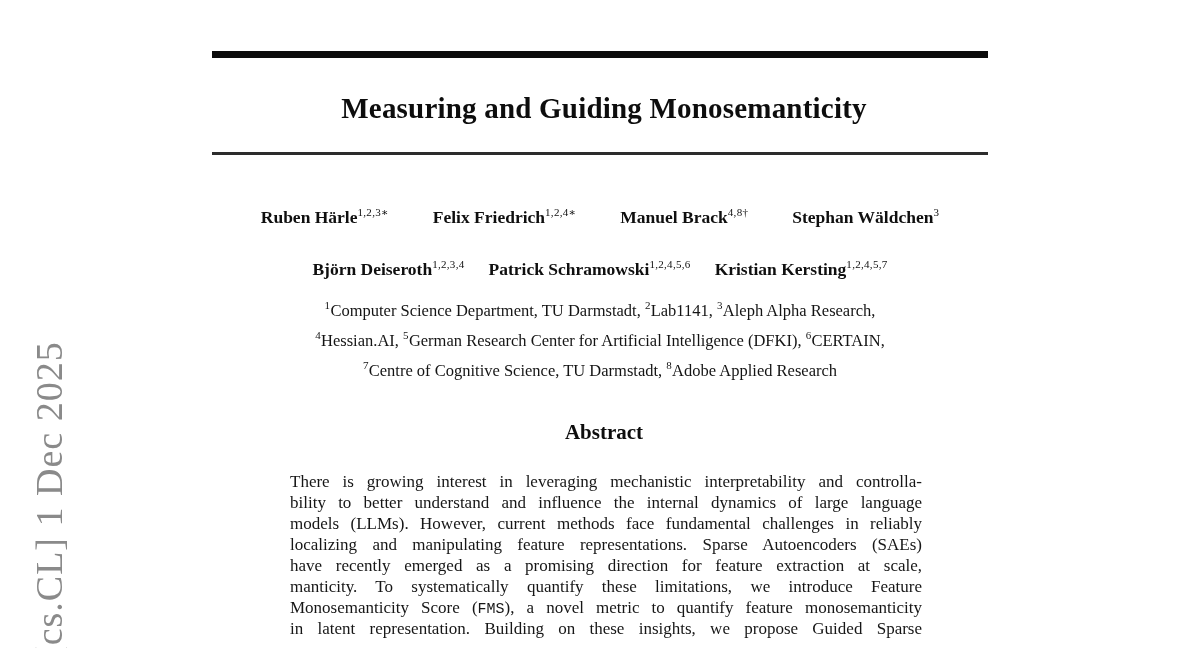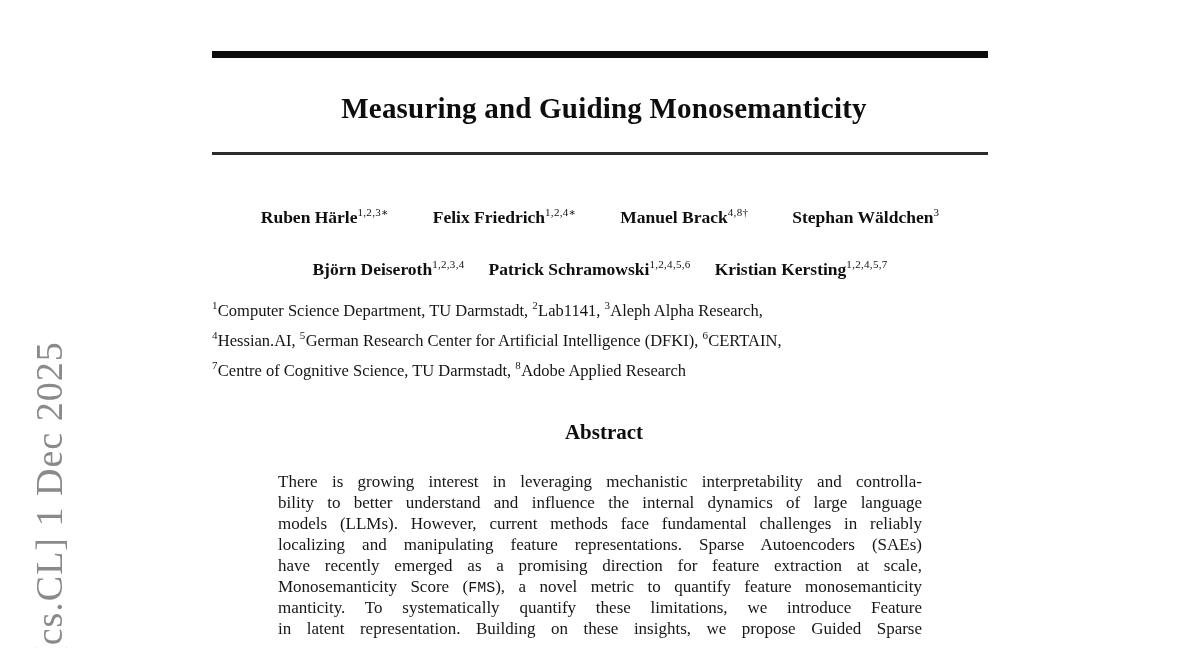--- a/index.html
+++ b/index.html
@@ -53,20 +53,21 @@
     font-size: 11px;
     font-weight: 400;
     vertical-align: 7px;
     letter-spacing: 0.3px;
     margin-top: 16px;
   }
   .affiliations {
     position: absolute;
     left: 212px; top: 293px;
     width: 776px;
+    text-align: center;
     font-size: 16.5px;
     line-height: 25px;
     color: #141414;
   }
   .abstract-heading {
     position: absolute;
     left: 216px; top: 420px;
     width: 776px;
     text-align: center;
     font-size: 21px;
@@ -79,20 +80,21 @@
     width: 644px;
     font-size: 17px;
     color: #161616;
   }
   .abs-line {
     height: 21px;
     line-height: 21px;
     text-align: justify;
     text-align-last: justify;
     white-space: normal;
+    margin-left: 12px;
   }
   .abs-line .mono {
     font-family: "Liberation Mono", "DejaVu Sans Mono", monospace;
     font-size: 0.88em;
   }
   .watermark {
     position: absolute;
     left: 27px;
     top: 659px;
     transform: rotate(-90deg);
@@ -135,18 +137,18 @@
     </div>
 
   <div class="abstract-heading">Abstract</div>
 
   <div id="abstract-body" class="abstract-body">
       <div class="abs-line"><span>There is growing interest in leveraging mechanistic interpretability and controlla-</span></div>
       <div class="abs-line"><span>bility to better understand and influence the internal dynamics of large language</span></div>
       <div class="abs-line"><span>models (LLMs). However, current methods face fundamental challenges in reliably</span></div>
       <div class="abs-line"><span>localizing and manipulating feature representations. Sparse Autoencoders (SAEs)</span></div>
       <div class="abs-line"><span>have recently emerged as a promising direction for feature extraction at scale,</span></div>
+      <div class="abs-line"><span>manticity. To systematically quantify these limitations, we introduce Feature</span></div>
       <div class="abs-line"><span>Monosemanticity Score (</span><span class="mono">FMS</span><span>), a novel metric to quantify feature monosemanticity</span></div>
-      <div class="abs-line"><span>manticity. To systematically quantify these limitations, we introduce Feature</span></div>
       <div class="abs-line"><span>in latent representation. Building on these insights, we propose Guided Sparse</span></div>
     </div>
 
 </div>
 
 </body></html>

